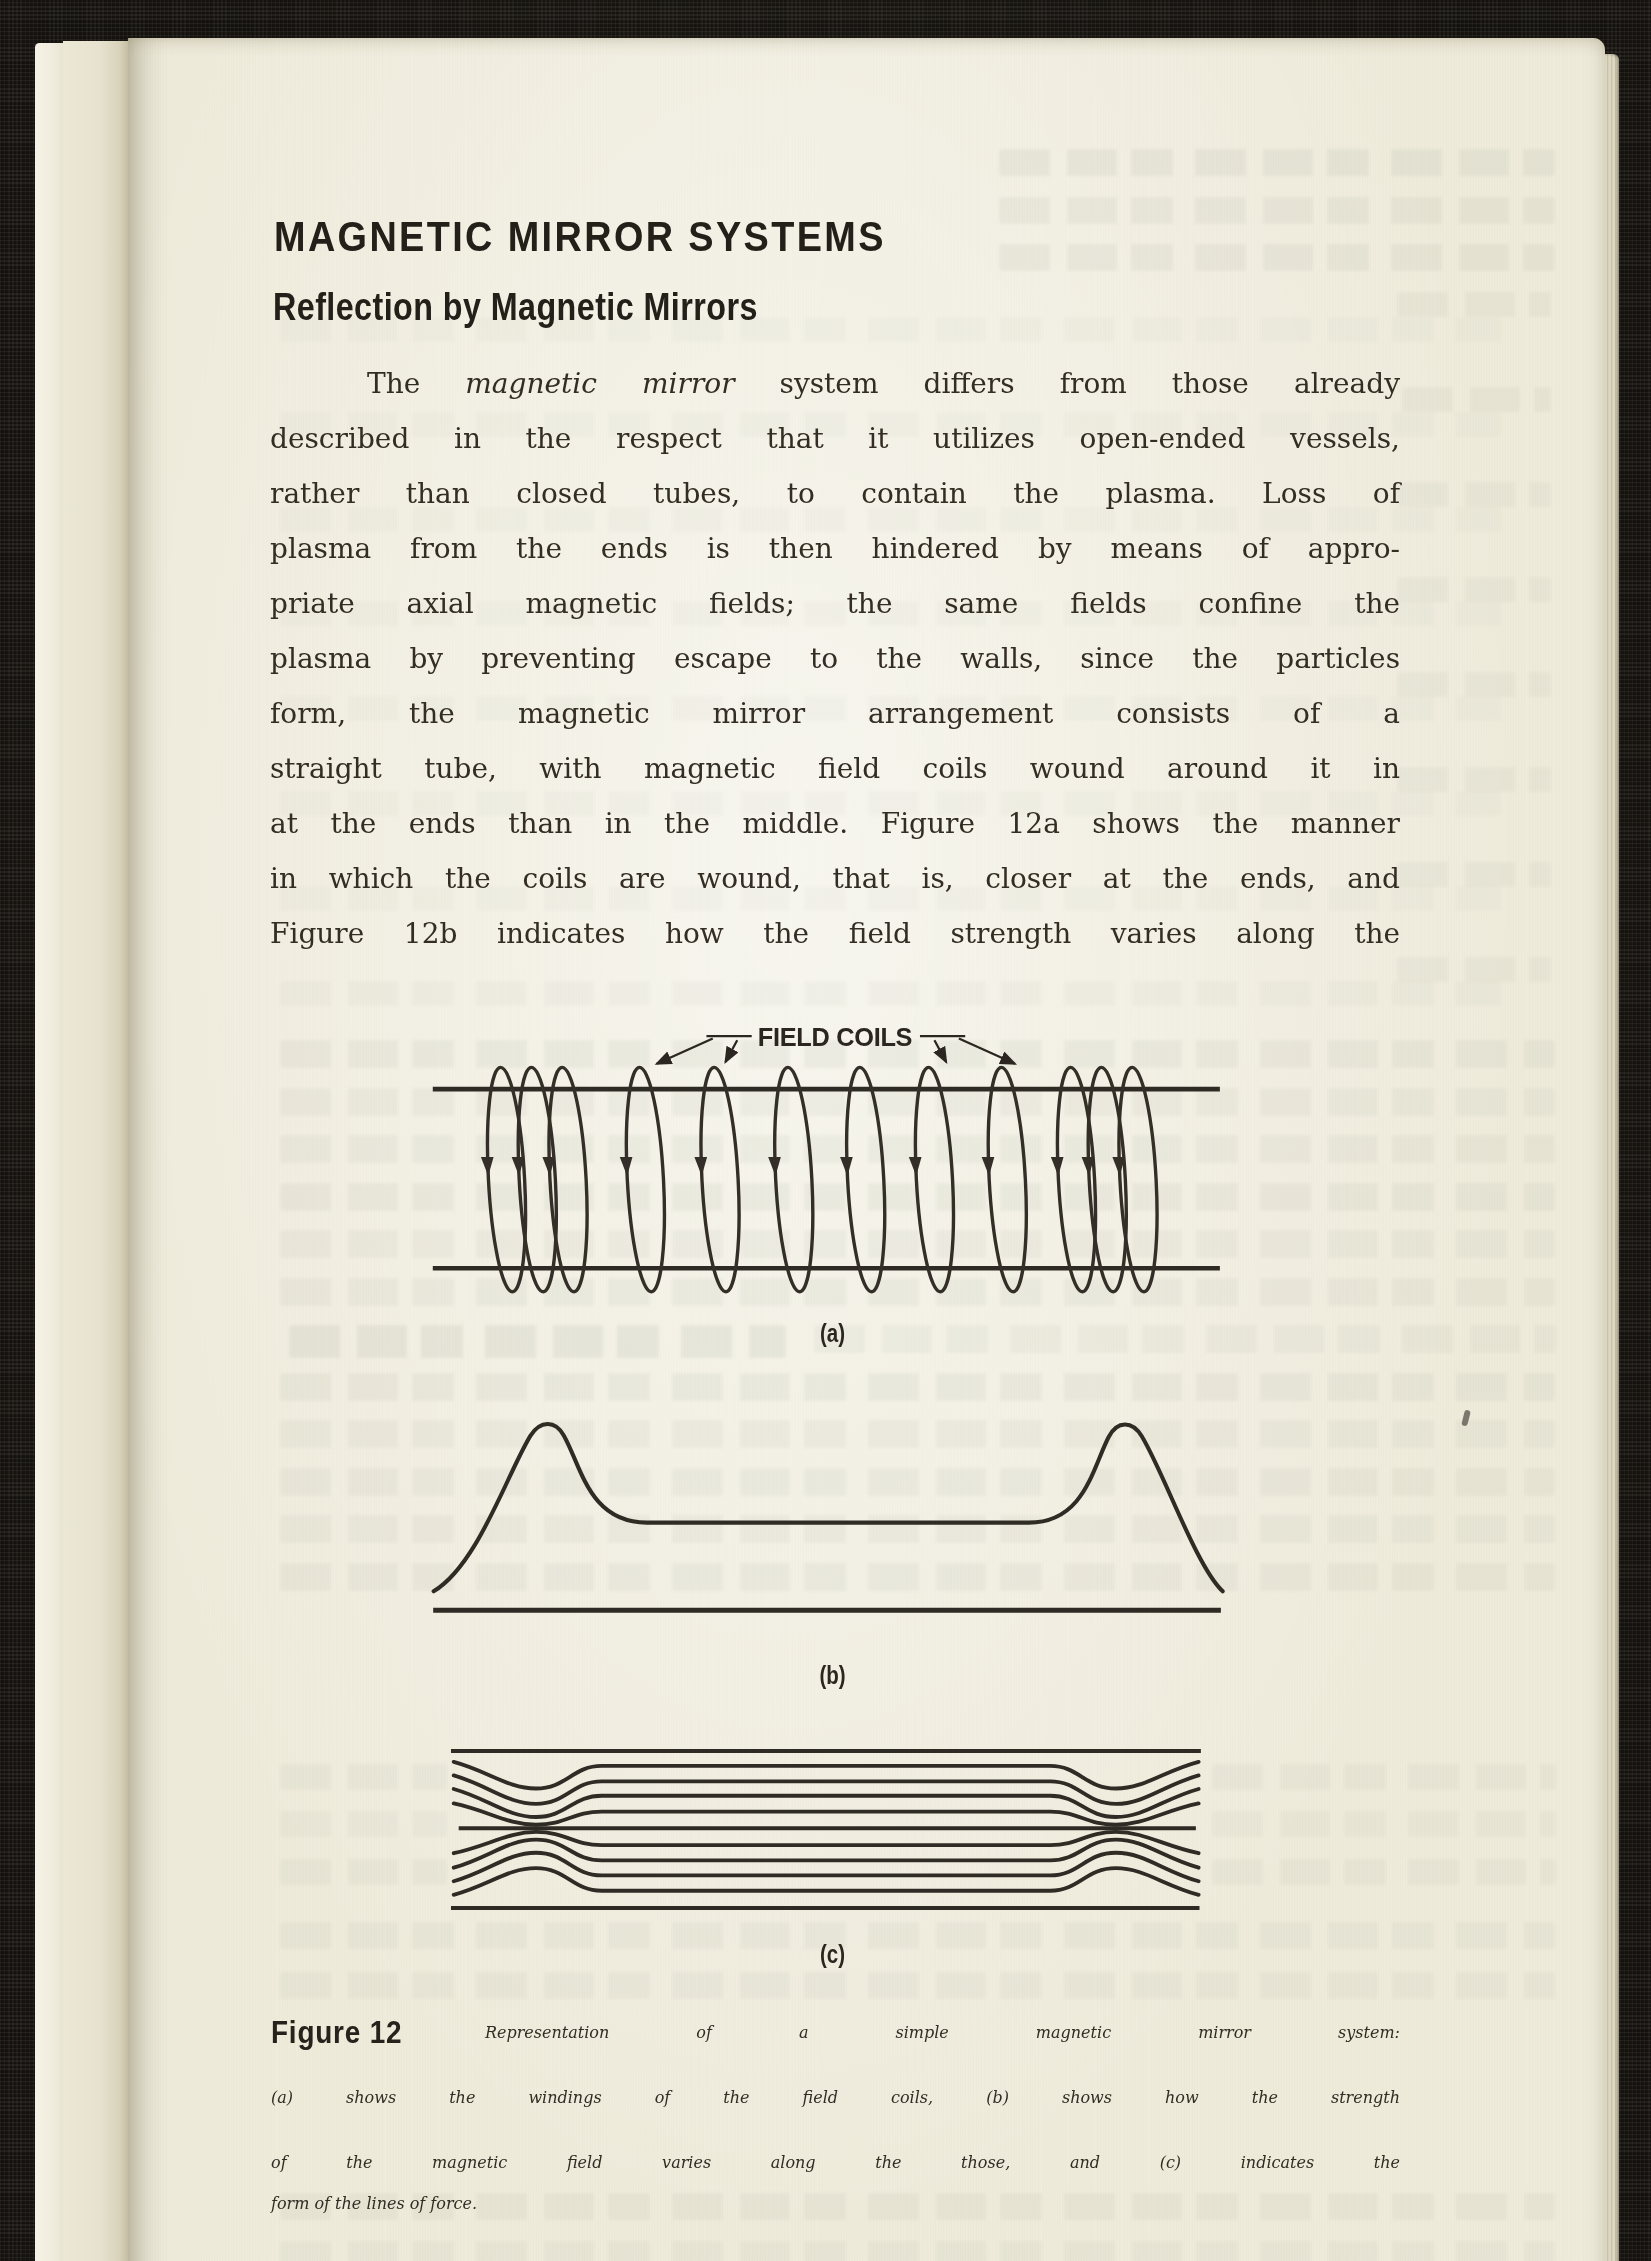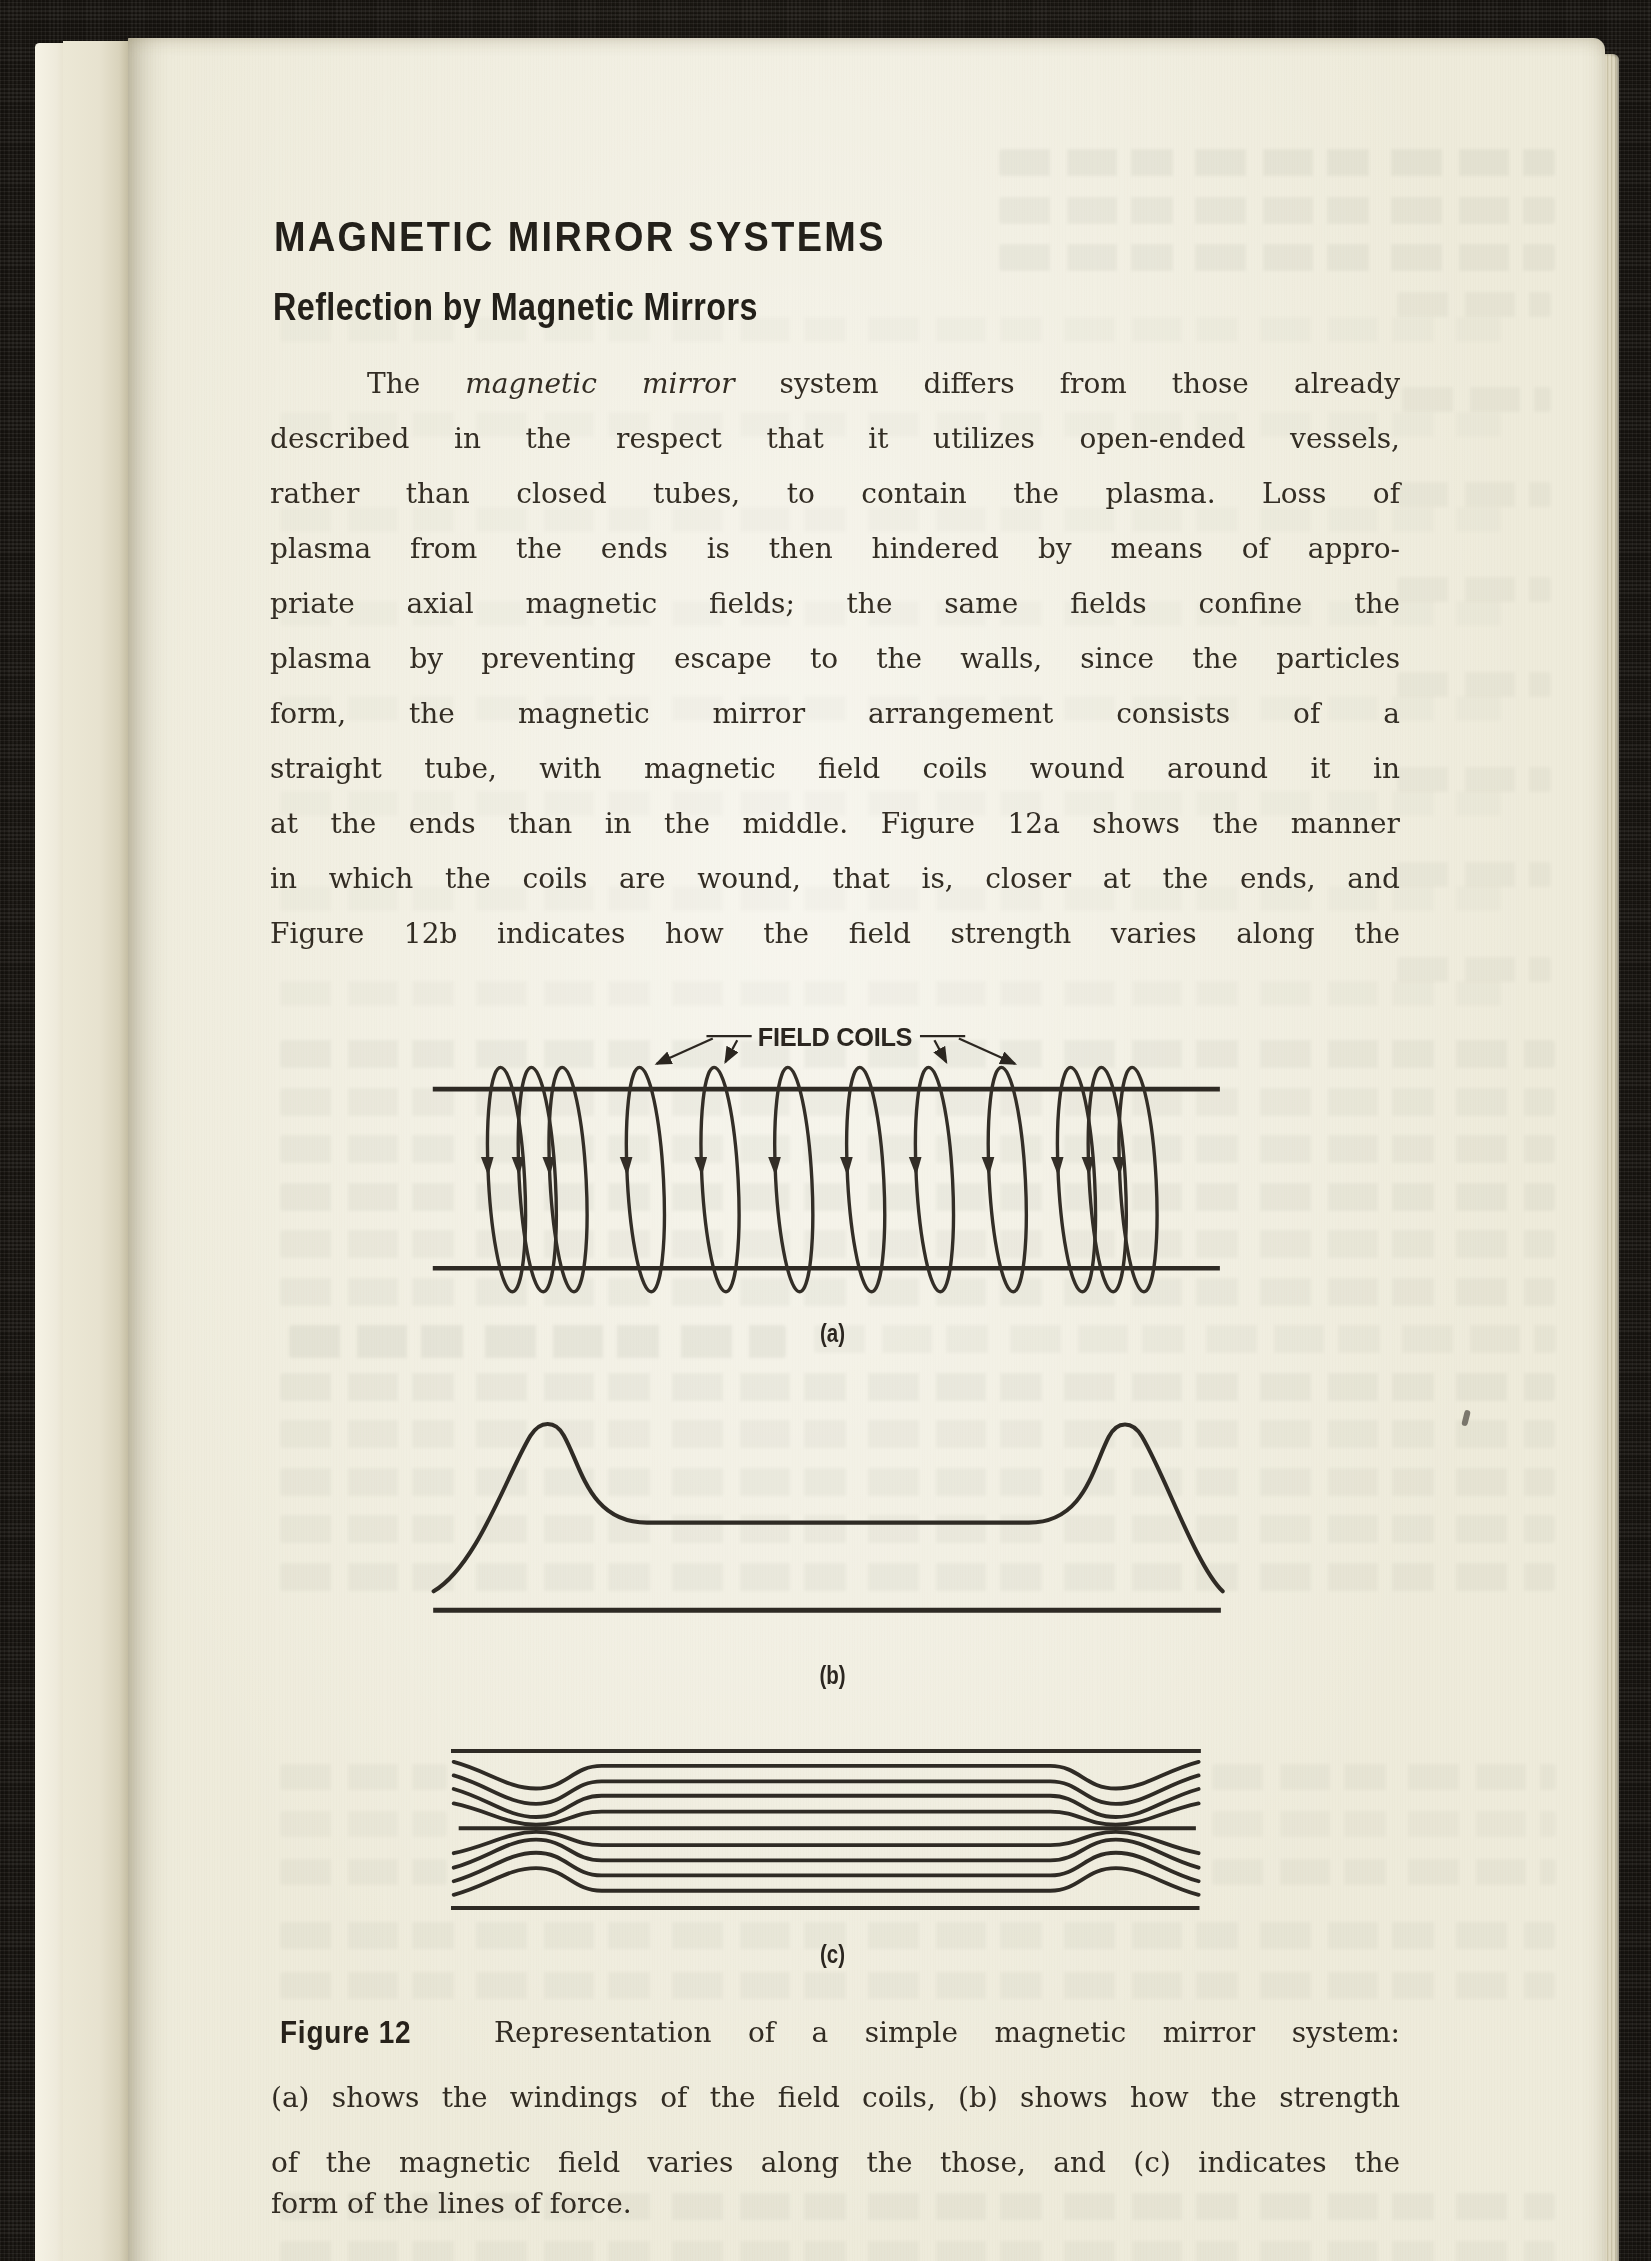--- a/index.html
+++ b/index.html
@@ -37,24 +37,24 @@
   .subheading{position:absolute;left:273px;top:286px;font-size:38px;font-weight:bold;
     letter-spacing:0.5px;white-space:nowrap;transform:scaleX(0.85);transform-origin:0 50%;color:#23201a;}
   .bodytext{position:absolute;left:270px;top:352px;width:1130px;
     font-family:"DejaVu Serif", serif;font-size:28px;color:#332d24;}
   .bline{height:47px;line-height:47px;text-align:justify;text-align-last:justify;white-space:nowrap;margin-top:8px;}
   .bline.indent{padding-left:97px;}
   .it{font-style:italic;}
   .fig-label{position:absolute;left:769px;width:127px;text-align:center;font-size:25px;
     font-weight:bold;color:#2b2620;transform:scaleX(0.82);}
   .caption{position:absolute;left:271px;top:2012px;width:1129px;color:#322c23;}
-  .cap-row{display:flex;height:41px;line-height:41px;margin-left:9px;}
+  .cap-row{display:flex;height:41px;line-height:41px;}
   .cap-label{font-size:31px;font-weight:bold;letter-spacing:0.9px;transform:scaleX(0.9);
     transform-origin:0 50%;color:#27221b;margin-right:68px;white-space:nowrap;}
-  .cap-it{font-family:"DejaVu Serif", serif;font-size:28px;}
+  .cap-it{font-family:"DejaVu Serif", serif;font-style:italic;font-size:16px;}
   .cap-line{height:41px;line-height:41px;}
   .just{flex:1;text-align:justify;text-align-last:justify;white-space:nowrap;}
   .justline{text-align:justify;text-align-last:justify;white-space:nowrap;margin-top:24px;}
   .speck{position:absolute;left:1463px;top:1410px;width:5.9px;height:16.3px;background:#55514a;
     opacity:.75;border-radius:3.2px;transform:rotate(14deg);}
   
   svg{position:absolute;overflow:visible;}
   .tube{stroke:#2e2a24;stroke-width:10;fill:none;}
   .coil{fill:none;stroke:#332e27;stroke-width:7.5;}
   .ink-fill{fill:#332e27;}

